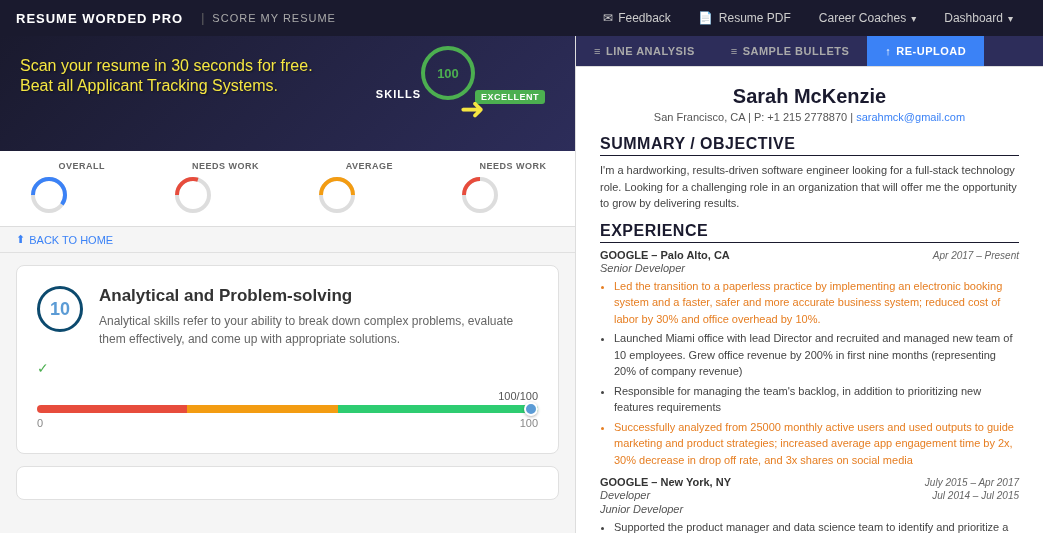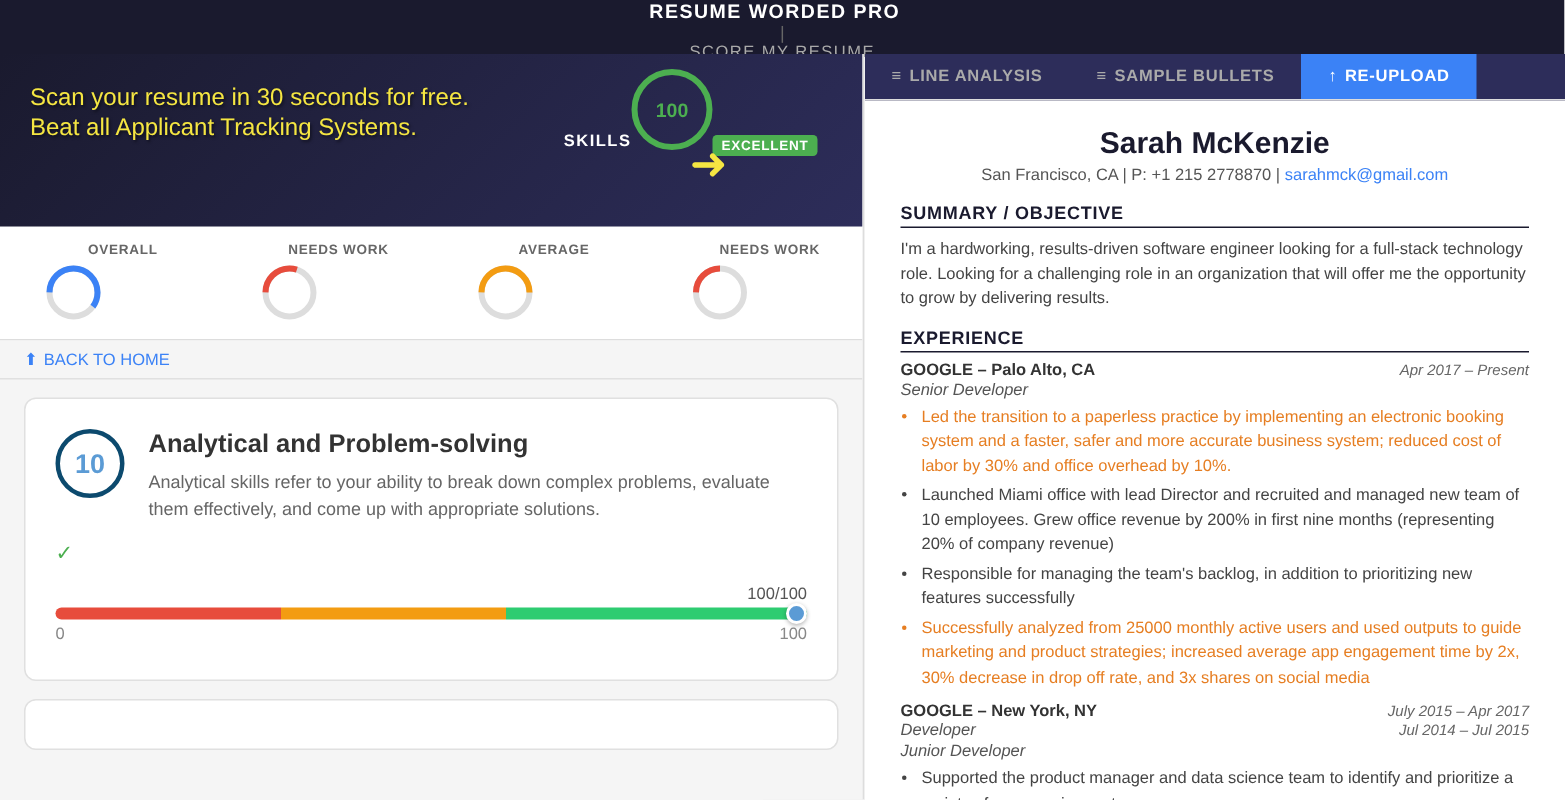--- a/index.html
+++ b/index.html
@@ -7,21 +7,20 @@
 
     
     .top-nav {
       display: flex;
       align-items: center;
       background: #1a1a2e;
       color: #fff;
       padding: 0 16px;
       height: 36px;
       font-size: 12px;
-      flex-direction: column;
     }
     .top-nav .brand {
       font-weight: bold;
       font-size: 13px;
       letter-spacing: 1px;
       color: #fff;
       margin-right: 10px;
     }
     .top-nav .separator { color: #666; margin: 0 8px; }
     .top-nav .score-my { font-size: 11px; color: #aaa; letter-spacing: 1px; }
@@ -297,21 +296,21 @@
       margin-bottom: 3px;
     }
     .resume-contact {
       text-align: center;
       font-size: 11px;
       color: #555;
       margin-bottom: 12px;
     }
     .resume-contact a { color: #3b82f6; text-decoration: none; }
     .resume-section-title {
-      font-size: 12px;
+      font-size: 16px;
       font-weight: bold;
       color: #1a1a2e;
       border-bottom: 1.5px solid #1a1a2e;
       padding-bottom: 2px;
       margin: 10px 0 6px 0;
       letter-spacing: 0.5px;
     }
     .resume-text {
       font-size: 11px;
       color: #444;
@@ -512,21 +511,21 @@
       <div class="resume-section-title">EXPERIENCE</div>
 
       <div class="exp-header">
         <span class="exp-company">GOOGLE – Palo Alto, CA</span>
         <span class="exp-date">Apr 2017 – Present</span>
       </div>
       <div class="exp-title">Senior Developer</div>
       <ul class="bullet-list">
         <li class="highlighted">Led the transition to a paperless practice by implementing an electronic booking system and a faster, safer and more accurate business system; reduced cost of labor by 30% and office overhead by 10%.</li>
         <li>Launched Miami office with lead Director and recruited and managed new team of 10 employees. Grew office revenue by 200% in first nine months (representing 20% of company revenue)</li>
-        <li>Responsible for managing the team's backlog, in addition to prioritizing new features successfully</li>
+        <li>Responsible for managing the team's backlog, in addition to prioritizing new features requirements</li>
         <li class="highlighted">Successfully analyzed from 25000 monthly active users and used outputs to guide marketing and product strategies; increased average app engagement time by 2x, 30% decrease in drop off rate, and 3x shares on social media</li>
       </ul>
 
       <div class="exp-header" style="margin-top:8px;">
         <span class="exp-company">GOOGLE – New York, NY</span>
         <span class="exp-date">July 2015 – Apr 2017</span>
       </div>
       <div class="exp-header">
         <span class="exp-title" style="margin-bottom:1px;">Developer</span>
         <span class="exp-date">Jul 2014 – Jul 2015</span>

